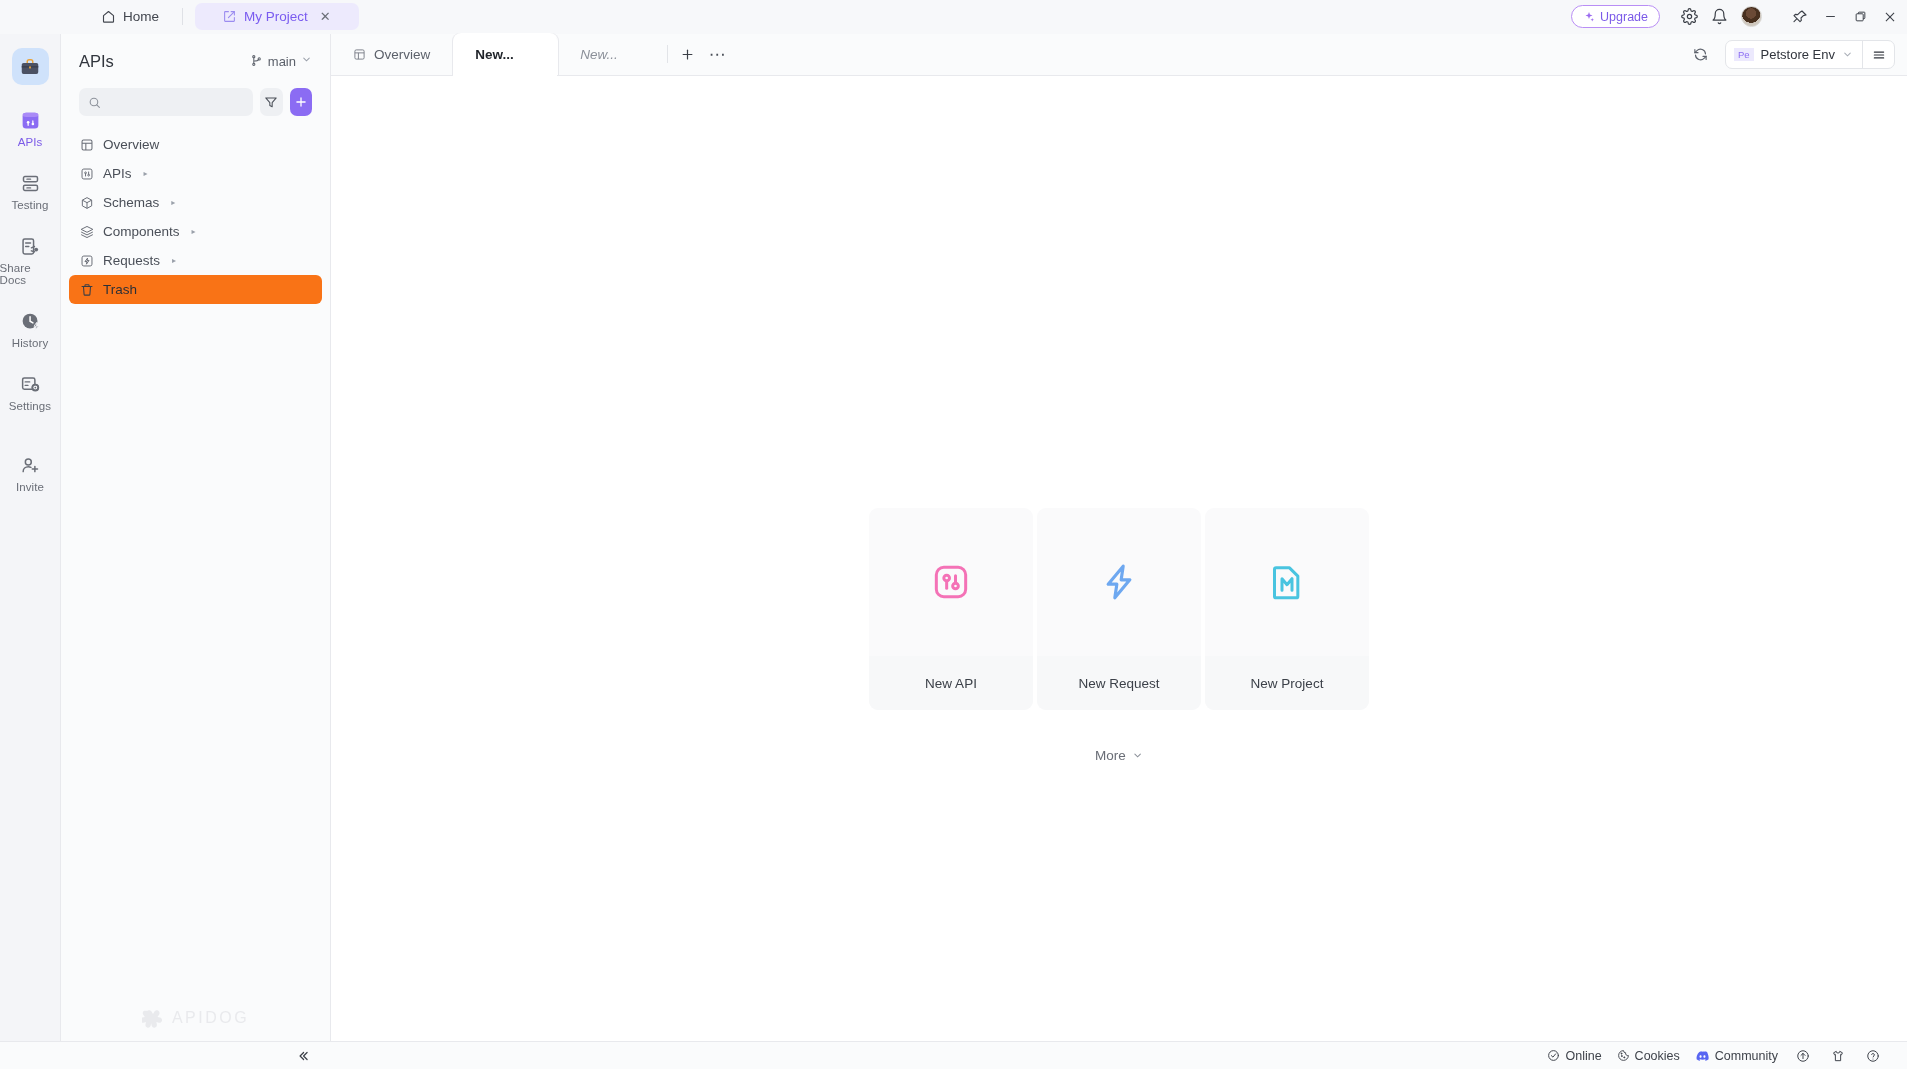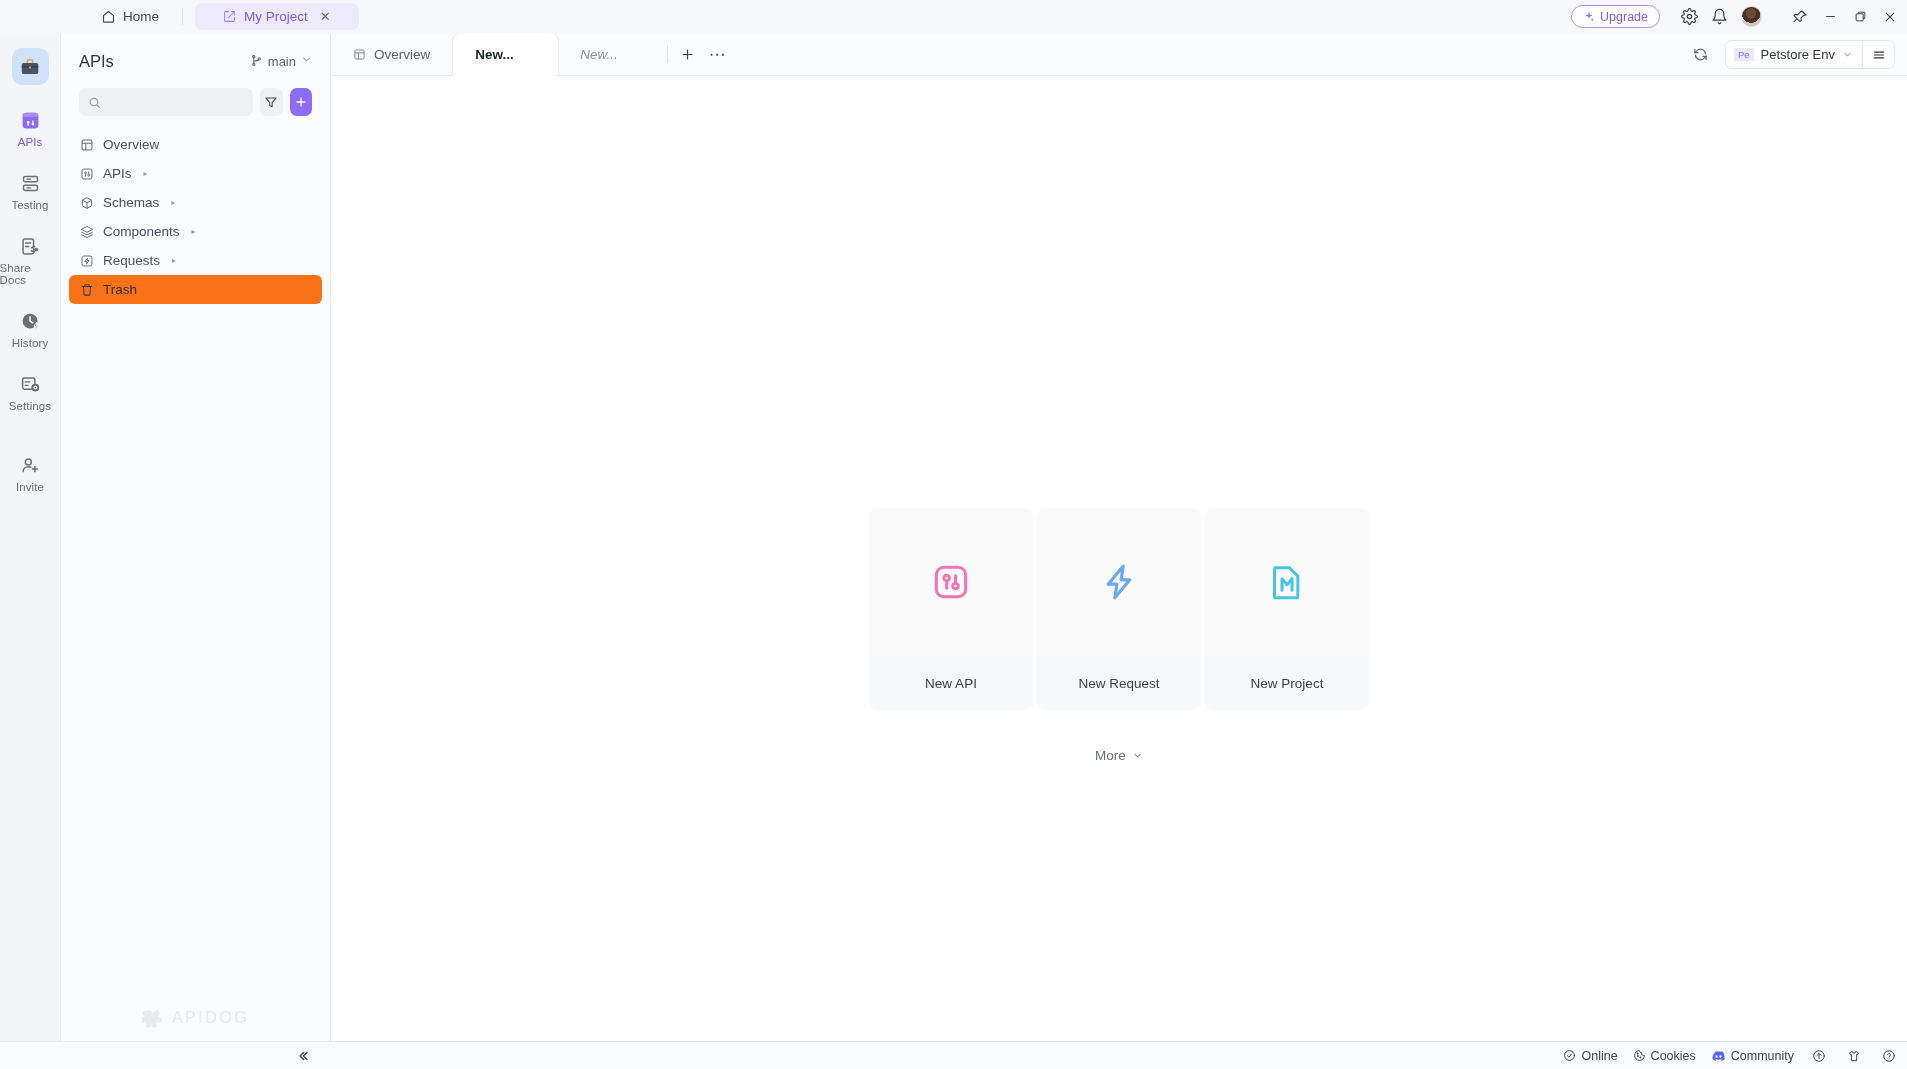--- a/index.html
+++ b/index.html
@@ -224,21 +224,21 @@
   .statusbar {
     height: 28px; flex: 0 0 28px; background: #fafbfc;
     border-top: 1px solid #e8e9ed;
     display: flex; align-items: center; position: relative;
   }
   .collapse-btn {
     width: 34px; height: 100%; display: flex; align-items: center; justify-content: center;
     color: #3b3f47; cursor: pointer; margin-left: 286px; font-size: 13px;
   }
   .status-right {
-    position: absolute; right: 8px; display: flex; align-items: center; gap: 15px;
+    position: absolute; right: 24px; display: flex; align-items: center; gap: 15px;
   }
   .status-item {
     display: flex; align-items: center; gap: 5px;
     font-size: 12.5px; color: #3f434b; cursor: pointer;
   }
   .status-ico-btn {
     width: 20px; height: 20px; display: flex; align-items: center; justify-content: center;
     color: #3f434b; cursor: pointer;
   }
   svg { display: block; }

